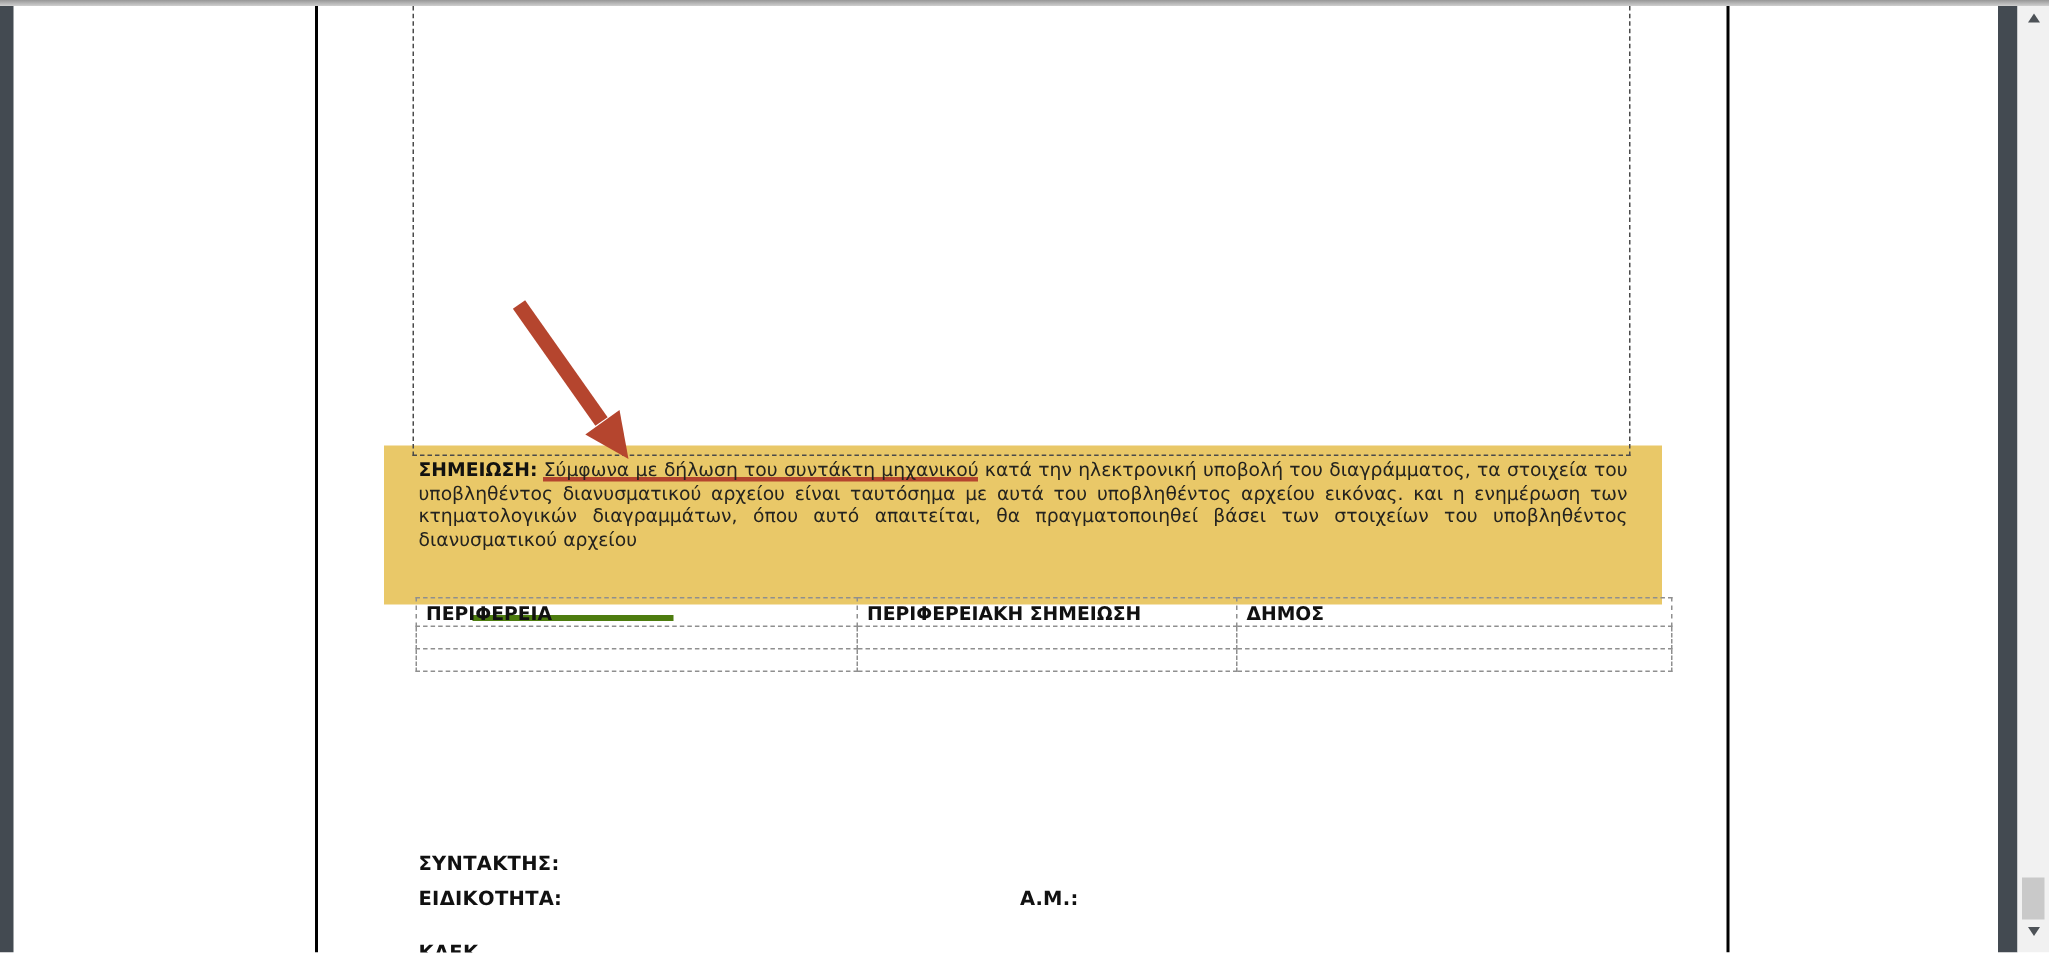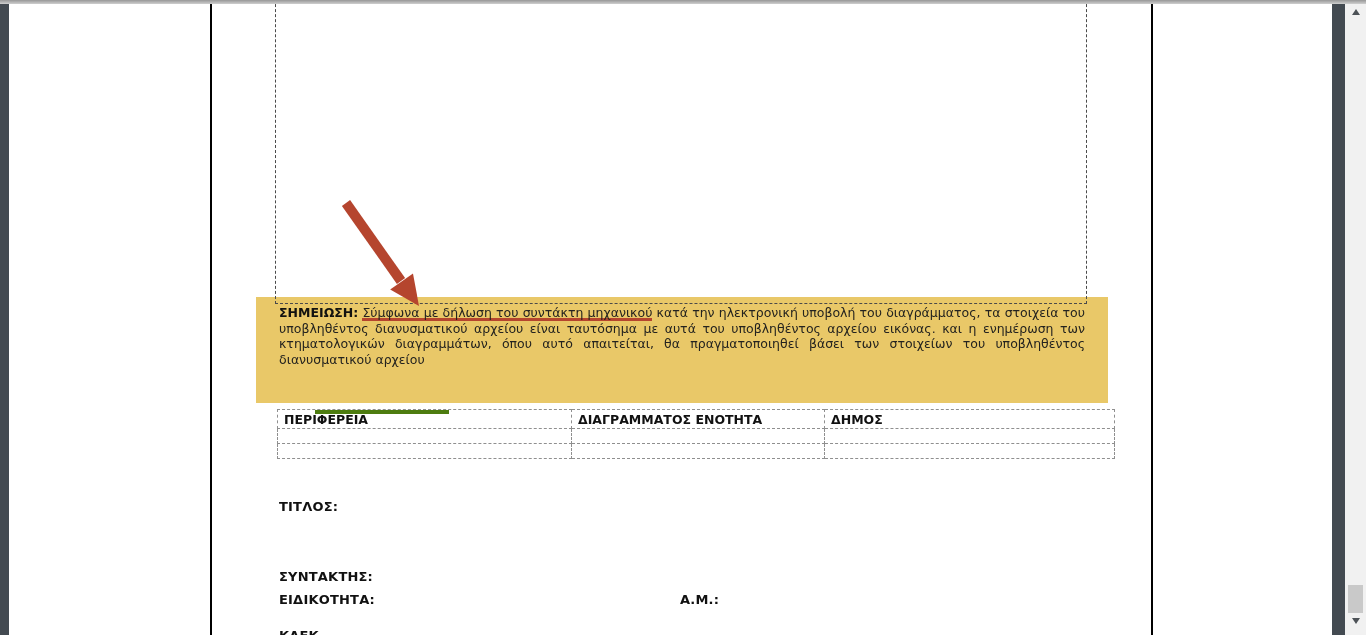--- a/index.html
+++ b/index.html
@@ -71,21 +71,21 @@
   
   .sec-heading{
     position:absolute;left:279px;
     font-weight:bold;font-size:13px;letter-spacing:.2px;color:#111;
   }
   .sec-heading span{display:inline-block;border-bottom:4px solid #4d7c0f;padding-bottom:10px;margin-left:36px;}
   .admin-heading{top:385px;}
   .diagram-heading{top:474px;}
   
   .admin-table{
-    position:absolute;left:277px;top:409px;width:798px;height:46px;
+    position:absolute;left:277px;top:398px;width:798px;height:46px;
     border-collapse:collapse;table-layout:fixed;
     z-index:4;
   }
   .admin-table td{
     border:1px dashed #8f8f8f;
     font-weight:bold;font-size:12.5px;color:#111;
     padding:1px 6px;vertical-align:middle;
     overflow:hidden;white-space:nowrap;
   }
   .admin-table tr.hdr td{height:16px;}
@@ -128,40 +128,37 @@
   </svg>
 
   <div class="sec-heading admin-heading">
     <span>ΔΙΟΙΚΗΤΙΚΗ ΘΕΣΗ</span>
   </div>
 
   <table class="admin-table">
     <tbody>
         <tr class="hdr">
       <td class="col1">ΠΕΡΙΦΕΡΕΙΑ</td>
-      <td class="col2">ΔΙΑΓΡΑΜΜΑΤΟΣ ΕΝΟΤΗΤΑ</td>
+      <td class="col2">ΠΕΡΙΦΕΡΕΙΑΚΗ ΣΗΜΕΙΩΣΗ</td>
       <td class="col3">ΔΗΜΟΣ</td>
     </tr>
     <tr class="empty">
       <td></td>
       <td></td>
       <td></td>
     </tr>
     <tr class="empty">
       <td></td>
       <td></td>
       <td></td>
     </tr>
   </tbody>
     </table>
 
 
-  <div class="field-row r-title">
-    <span>ΤΙΤΛΟΣ:</span>
-  </div>
 
 
 
   <div class="field-row r-spec">
     <span>ΕΙΔΙΚΟΤΗΤΑ:</span>
     <span class="right-col">Α.Μ.:</span>
   </div>
 
   <div class="field-row r-author">
     <span>ΣΥΝΤΑΚΤΗΣ:</span>

